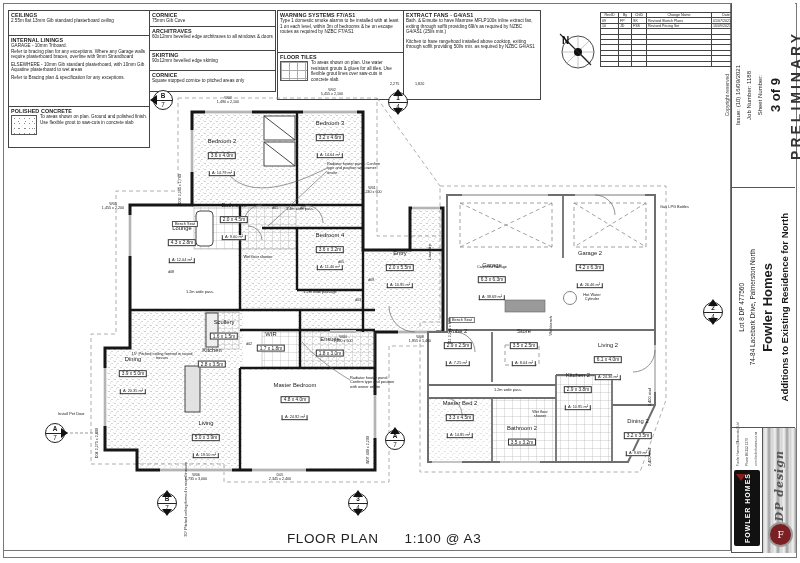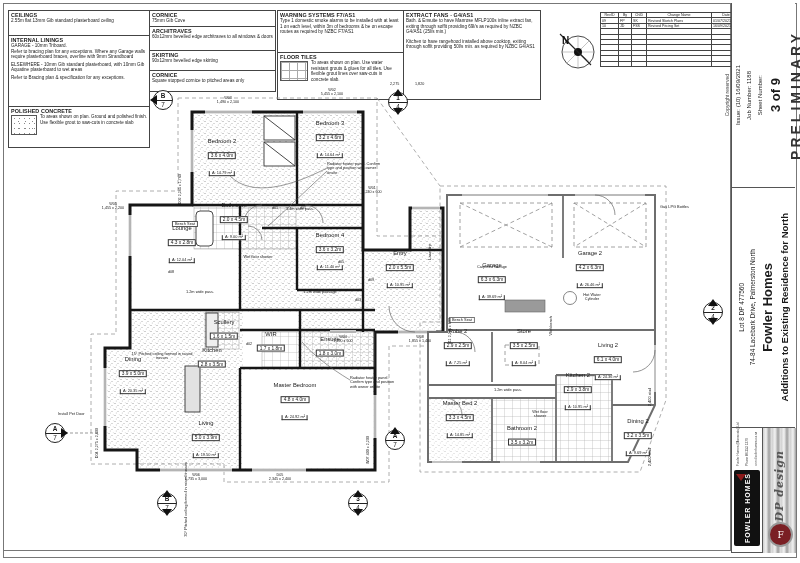--- a/index.html
+++ b/index.html
@@ -518,14 +518,17 @@
       <div class="m-top">B</div>
       <div class="m-bot">7</div>
     </div>
 <div class="marker" style="left:358px;top:503px;">
   <div class="tri tri-up"></div>
       <div class="tri tri-down"></div>
       <div class="m-top">3</div>
       <div class="m-bot">4</div>
     </div>
 
+<div id="plan-title">
+  <span>FLOOR PLAN</span><span>1:100 @ A3</span>
+</div>
 
 </div>
 
 </body></html>

